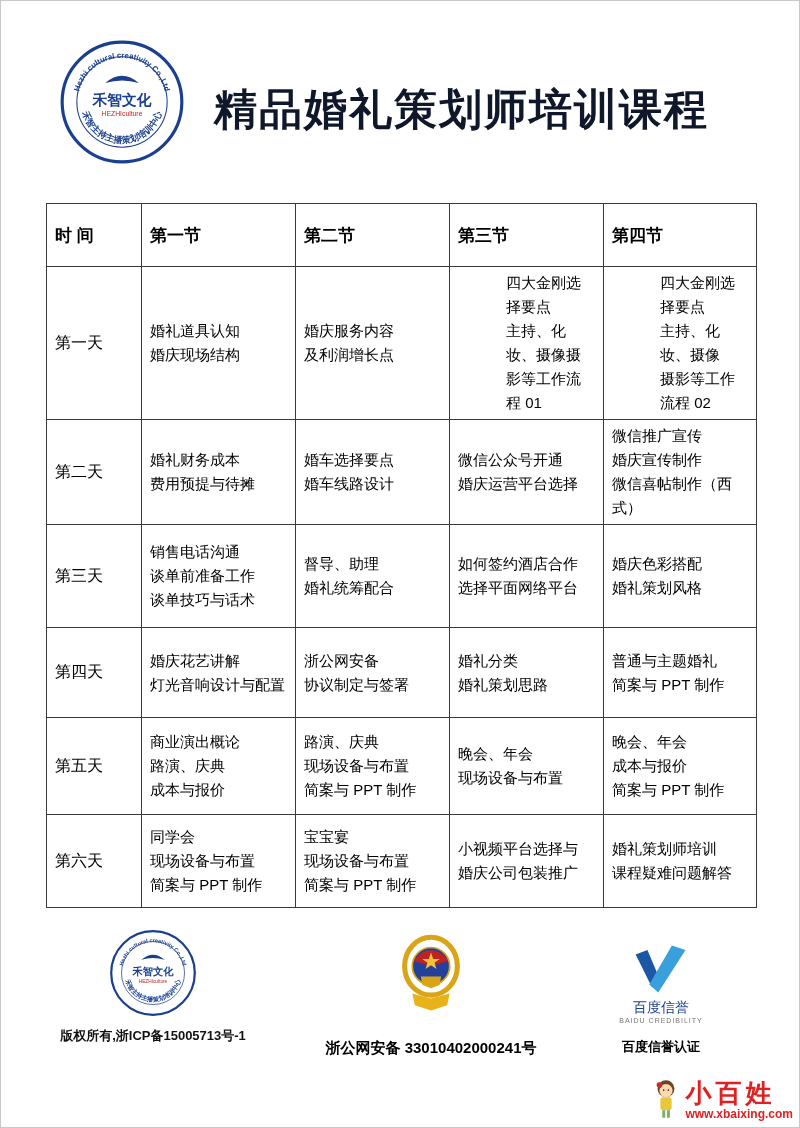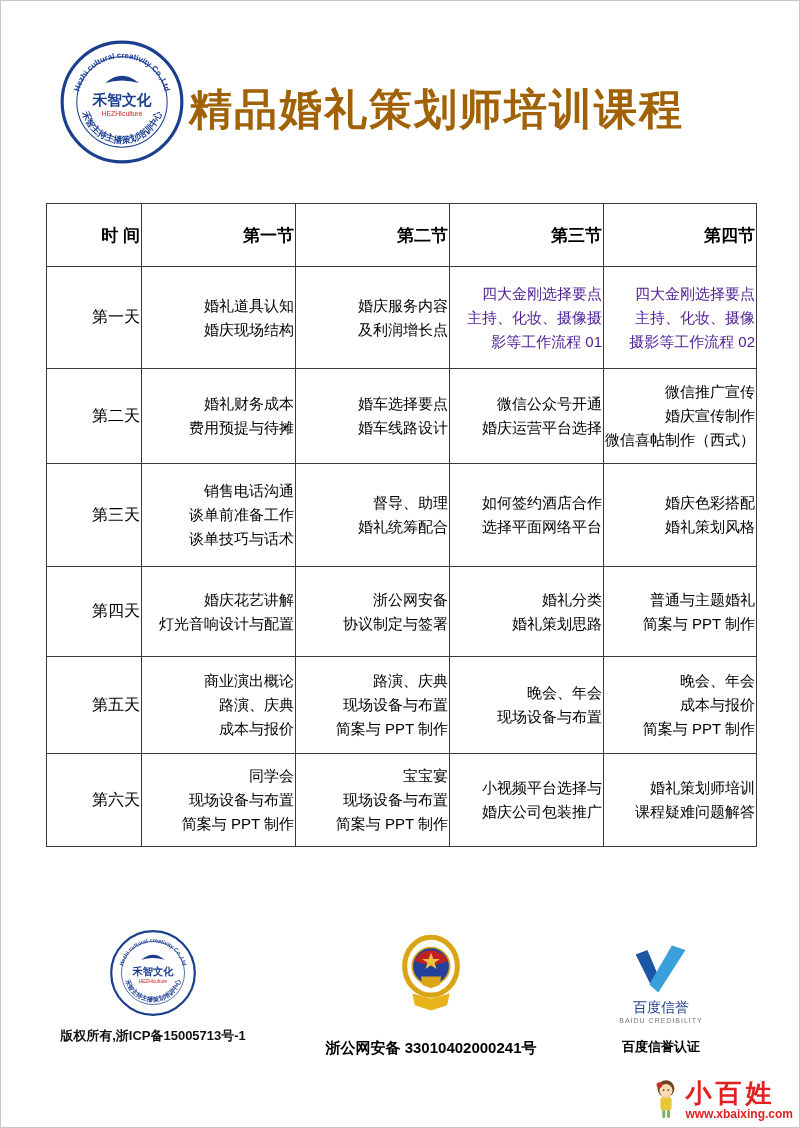--- a/index.html
+++ b/index.html
@@ -8,39 +8,39 @@
     width:800px; height:1128px; position:relative; overflow:hidden;
     font-family:"Liberation Sans","DejaVu Sans",sans-serif; color:#000;
   }
   .page { position:absolute; inset:0; border:1px solid #c8c8c8; background:#fff; }
 
   
   .header-logo { position:absolute; left:58px; top:38px; width:126px; height:126px; }
   .header-logo svg, .footer-logo svg { width:100%; height:100%; display:block; }
   .page-title {
     position:absolute; left:188px; top:80px; width:545px;
-    font-size:43px; font-weight:bold; letter-spacing:2px;
-    color:#a16207;
+    text-align:center; font-size:43px; font-weight:bold; letter-spacing:2px;
+    color:#0f172a;
   }
 
   
   table.schedule {
     position:absolute; left:45px; top:202px; width:710px;
     border-collapse:collapse; table-layout:fixed;
   }
   table.schedule th, table.schedule td {
-    border:1px solid #3a3a3a; text-align:right; vertical-align:middle;
-    padding:4px 1px;
+    border:1px solid #3a3a3a; text-align:left; vertical-align:middle;
+    padding:4px 8px;
   }
   table.schedule th { font-size:17px; font-weight:bold; height:63px; }
   td.day { font-size:16px; }
   td .cell-text { display:inline-block; white-space:pre-line; font-size:15px; line-height:1.6; }
   tr.r1{height:102px} tr.r2{height:95px} tr.r3{height:103px}
   tr.r4{height:90px}  tr.r5{height:97px} tr.r6{height:93px}
-  td.blue .cell-text { color:#4c1d95; }
+  td.blue .cell-text { color:#000000;margin-left:48px; }
 
   
   .footer-left  { position:absolute; left:52px;  top:928px; width:200px; text-align:center; }
   .footer-logo  { width:88px; height:88px; margin:0 auto; }
   .copyright    { margin-top:10px; font-size:13px; font-weight:bold; color:#111; }
 
   .footer-center{ position:absolute; left:305px; top:930px; width:250px; text-align:center; }
   .police-badge { width:68px; height:84px; margin:0 auto; }
   .police-badge svg { width:100%; height:100%; display:block; }
   .police-no    { margin-top:24px; font-size:15px; font-weight:bold; color:#000; }

